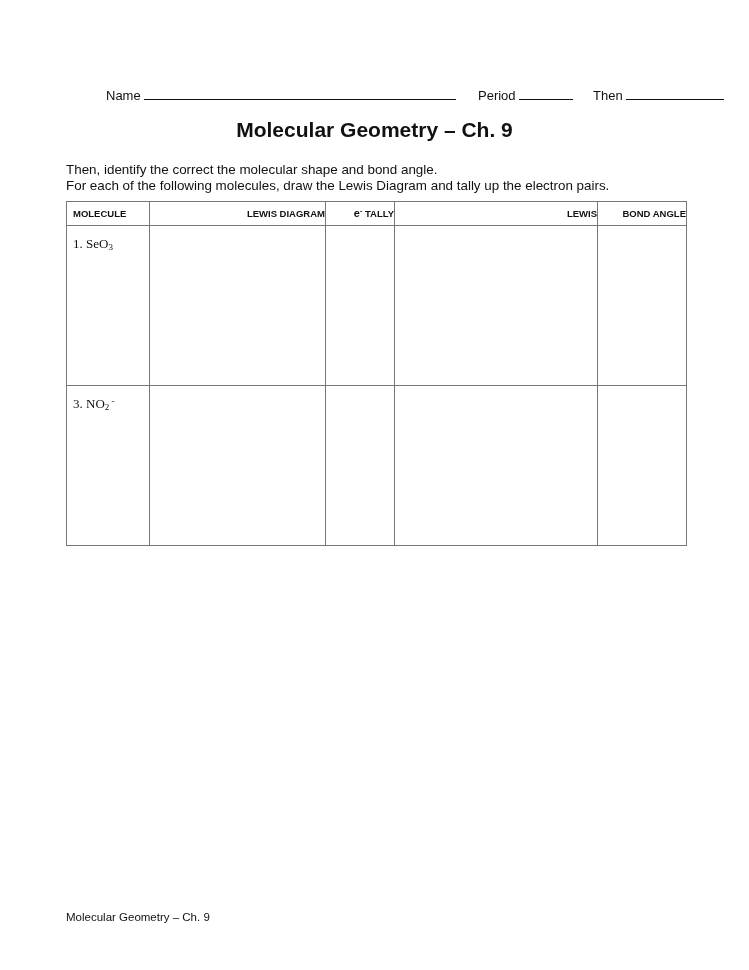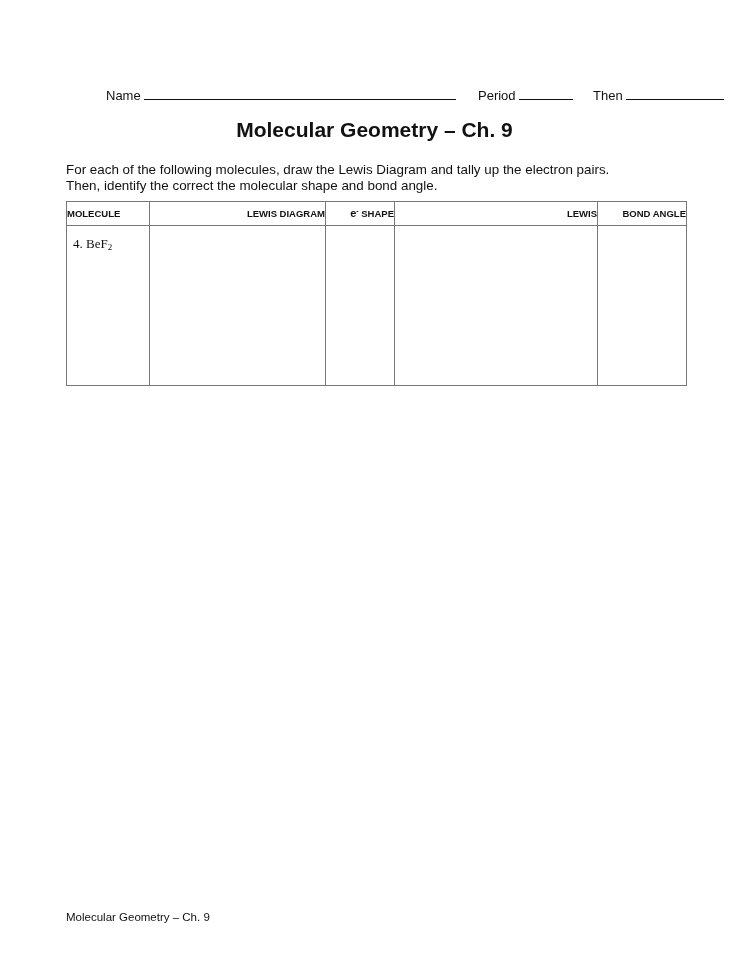--- a/index.html
+++ b/index.html
@@ -5,21 +5,21 @@
   html, body { margin: 0; padding: 0; background: #ffffff; }
   body { width: 749px; height: 970px; position: relative; overflow: hidden; color: #111; font-family: "Liberation Sans", sans-serif; }
   .abs { position: absolute; }
   .hdr-line { font-size: 13px; top: 88px; white-space: nowrap; margin-left: 40px; }
   .blank { display: inline-block; border-bottom: 1.5px solid #111; vertical-align: baseline; height: 11px; }
   .title { top: 118px; left: 0; width: 749px; text-align: center; font-size: 21px; font-weight: bold; }
   .instr { left: 66px; top: 162px; font-size: 13.4px; line-height: 16px; width: 640px; }
   table.ws { position: absolute; left: 66px; top: 201px; border-collapse: collapse; table-layout: fixed; width: 620px; }
   table.ws th, table.ws td { border: 1px solid #777; padding: 0; }
   table.ws th { height: 23px; font-size: 9.5px; font-weight: bold; text-align: right; font-family: "Liberation Sans", sans-serif; }
-  table.ws th.left { text-align: left; }
+  table.ws th.left { text-align: left; padding-left: 6px; }
   table.ws td { height: 159px; vertical-align: top; }
   .mol { font-family: "Liberation Serif", serif; font-size: 13px; padding: 10px 0 0 6px; }
   .mol sub { font-size: 9px; vertical-align: -2px; }
   .mol sup { font-size: 9px; vertical-align: 4px; }
   .footer { left: 66px; top: 911px; font-size: 11.5px; }
 </style>
 </head>
 <body>
 
 <div class="abs hdr-line" style="left:66px;">
@@ -31,45 +31,54 @@
   <span class="blank" style="width:54px;"></span>
 </div>
 <div class="abs hdr-line" style="left:553px;">
   <span>Then</span>
   <span class="blank" style="width:98px;"></span>
 </div>
 
 <div class="abs title">Molecular Geometry – Ch. 9</div>
 
 <div class="abs instr">
+  <div>Then, identify the correct the molecular shape and bond angle.</div>
   <div>For each of the following molecules, draw the Lewis Diagram and tally up the electron pairs.</div>
-  <div>Then, identify the correct the molecular shape and bond angle.</div>
 </div>
 
 <table class="ws">
   <colgroup>
     <col style="width:83px">
     <col style="width:176px">
     <col style="width:69px">
     <col style="width:203px">
     <col style="width:89px">
   </colgroup>
   <thead>
     <tr>
       <th class="left">MOLECULE</th>
       <th>LEWIS DIAGRAM</th>
-      <th><span style="font-size:11px">e</span><sup style="font-size:7px">-</sup><span> SHAPE</span></th>
+      <th><span style="font-size:11px">e</span><sup style="font-size:7px">-</sup><span> TALLY</span></th>
       <th>LEWIS</th>
       <th>BOND ANGLE</th>
     </tr>
   </thead>
   <tbody>
     <tr>
       <td>
-          <div class="mol"><span>4. </span><span>BeF</span><sub>2</sub><sup></sup></div>
+          <div class="mol"><span>1. </span><span>SeO</span><sub>3</sub><sup></sup></div>
+        </td>
+      <td></td>
+      <td></td>
+      <td></td>
+      <td></td>
+    </tr>
+    <tr>
+      <td>
+          <div class="mol"><span>3. </span><span>NO</span><sub>2</sub><sup> -</sup></div>
         </td>
       <td></td>
       <td></td>
       <td></td>
       <td></td>
     </tr>
   </tbody>
 </table>
 
 <div class="abs footer">Molecular Geometry – Ch. 9</div>

